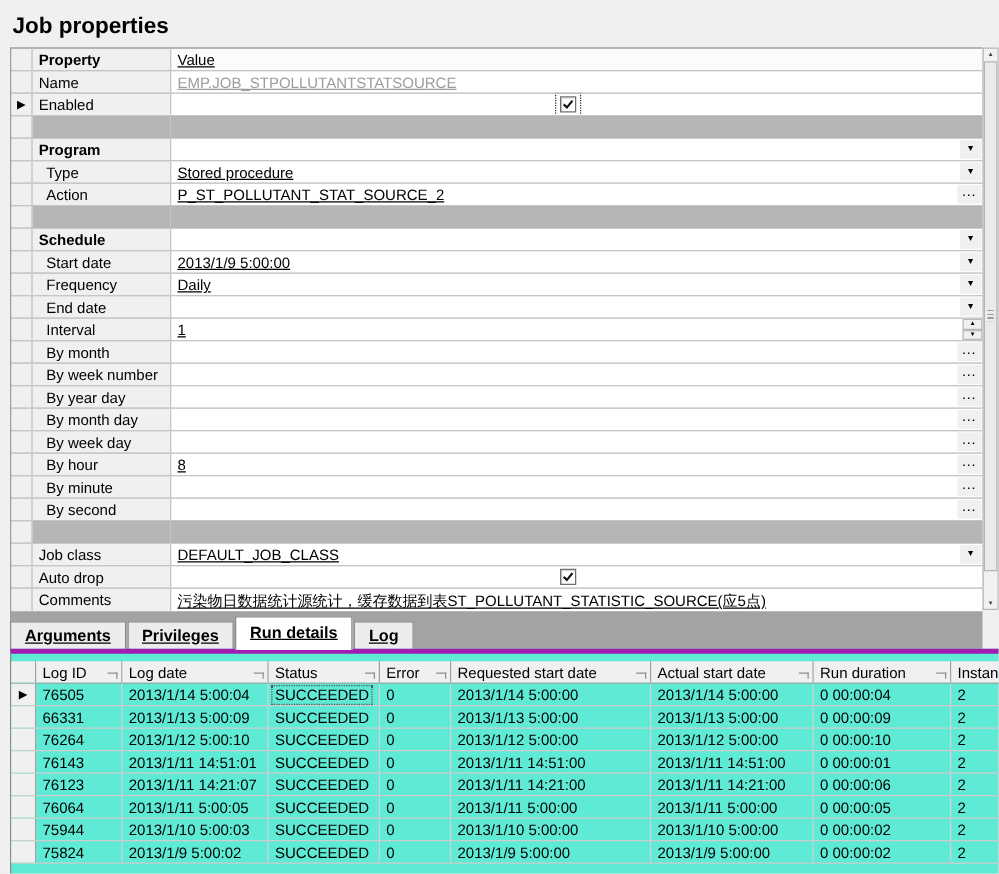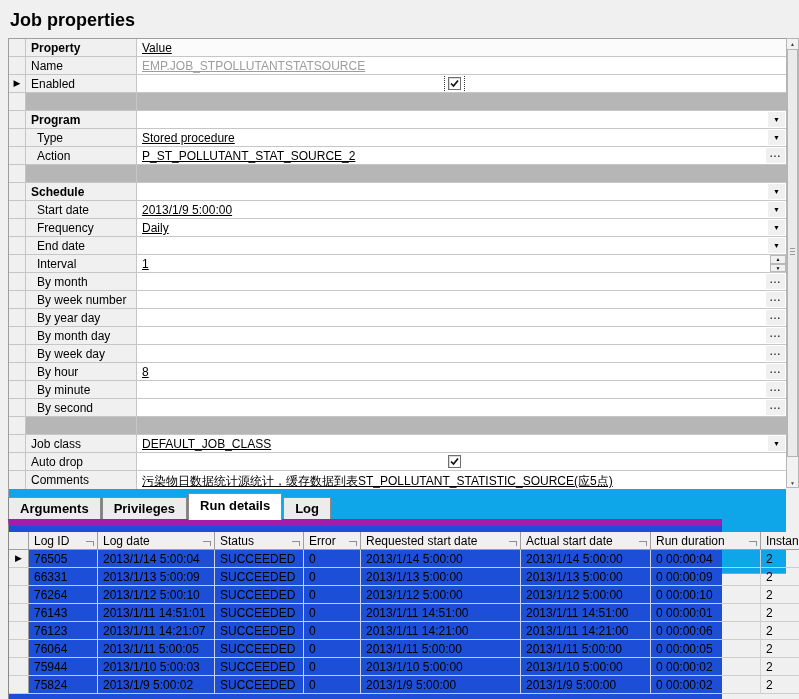--- a/index.html
+++ b/index.html
@@ -7,21 +7,21 @@
   .window {
     position:relative; width:799px; height:699px; background:#f0f0f0;
     font-family:"Liberation Sans", sans-serif; font-size:12px; color:#000;
     overflow:hidden;
   }
   .page-title { position:absolute; left:10px; top:10px; font-size:18px; font-weight:bold; }
 
   
   .propgrid {
     position:absolute; left:8px; top:38px; width:778px; height:536px;
-    background:#0ea5e9; border:1px solid #9e9e9e; border-right:none;
+    background:#a3a3a3; border:1px solid #9e9e9e; border-right:none;
   }
   .pg-row { display:flex; height:18px; border-bottom:1px solid #c6c6c6; }
   .pg-row:last-child { border-bottom:none; }
   .pg-gutter { width:17px; background:#f0f0f0; border-right:1px solid #c6c6c6;
     position:relative; flex:none; display:flex; align-items:center; justify-content:center; }
   .pg-label { width:111px; flex:none; background:#f0f0f0; border-right:1px solid #c6c6c6;
     padding:2px 2px 0 5px; white-space:nowrap; overflow:hidden; }
   .pg-label.indent { padding-left:11px; }
   .pg-label.bold, .pg-row.header .pg-label { font-weight:bold; }
   .pg-value { flex:1; background:#fff; padding:2px 20px 0 5px; position:relative;
@@ -51,28 +51,28 @@
     background:#f2f2f2; border:1px solid #b5b5b5; }
   .vs-btn { position:absolute; left:0; right:0; height:9px; display:flex;
     align-items:center; justify-content:center; font-size:5px; color:#444; }
   .vs-btn.up { top:0; } .vs-btn.down { bottom:0; }
   .vs-thumb { position:absolute; left:0px; right:0px; top:10px; height:408px;
     background:#ebebeb; border:1px solid #b5b5b5; }
   .vs-grip { position:absolute; left:2px; right:2px; top:50%; margin-top:-5px; height:9px;
     background:repeating-linear-gradient(to bottom,#9a9a9a 0 1px,transparent 1px 3px); }
 
   
-  .tabs { position:absolute; left:8px; top:493px; height:27px; display:flex; align-items:flex-end; }
+  .tabs { position:absolute; left:8px; top:493px; height:27px; display:flex; align-items:flex-end;text-decoration:underline; }
   .tab { height:23px; padding:3px 11px 0; background:#ececec; border:1px solid #8a8a8a;
     border-bottom:none; margin-right:1px; font-weight:bold; font-size:13px; white-space:nowrap; }
   .tab.active { height:27px; background:#fff; padding-top:4px; position:relative; z-index:3; }
 
   
-  .tabpanel { position:absolute; left:8px; top:519px; width:714px; height:180px;
-    background:#1d4ed8; border-top:7px solid #a21caf; border-left:1px solid #8a8a8a; z-index:2; }
+  .tabpanel { position:absolute; left:8px; top:519px; width:791px; height:180px;
+    background:#5eead4; border-top:4px solid #a21caf; border-left:1px solid #8a8a8a; z-index:2; }
   .lt-row { display:flex; height:18px; border-bottom:1px solid #cdcdcd; width:812px; }
   .lt-row.head { border-bottom:1px solid #9f9f9f; margin-top:6px; }
   .lt-gutter { width:20px; flex:none; background:#f0f0f0; border-right:1px solid #9f9f9f;
     display:flex; align-items:center; justify-content:center; }
   .lt-cell { flex:none; padding:2px 2px 0 5px; white-space:nowrap; overflow:hidden;
     border-right:1px solid #d2d2d2; }
   .lt-row.head .lt-cell { background:#f0f0f0; border-right:1px solid #9f9f9f; position:relative; }
   .lt-row.head .lt-cell::after { content:""; position:absolute; right:3px; top:9px;
     width:7px; height:4px; border-top:1px solid #8f8f8f; border-right:1px solid #8f8f8f; }
   .c0{width:69px;} .c1{width:117px;} .c2{width:89px;} .c3{width:57px;}

